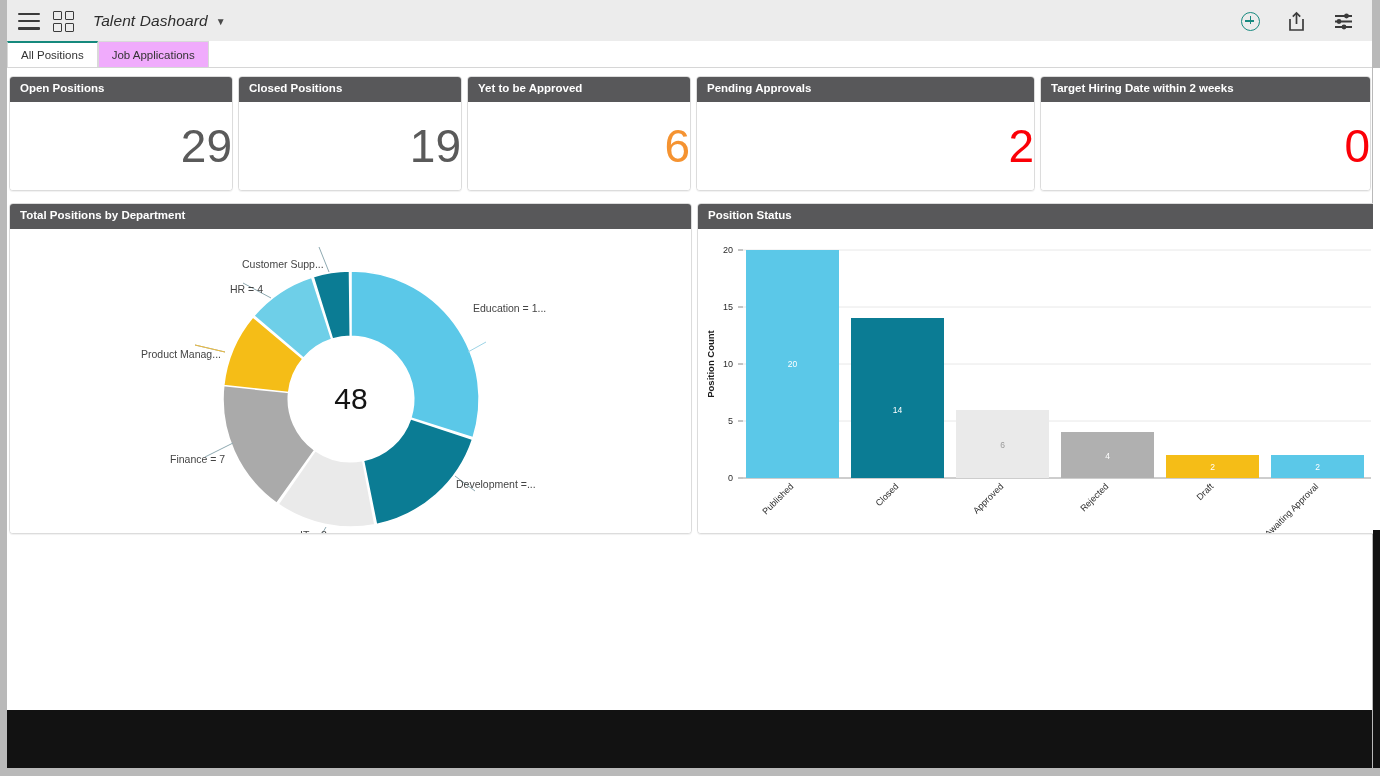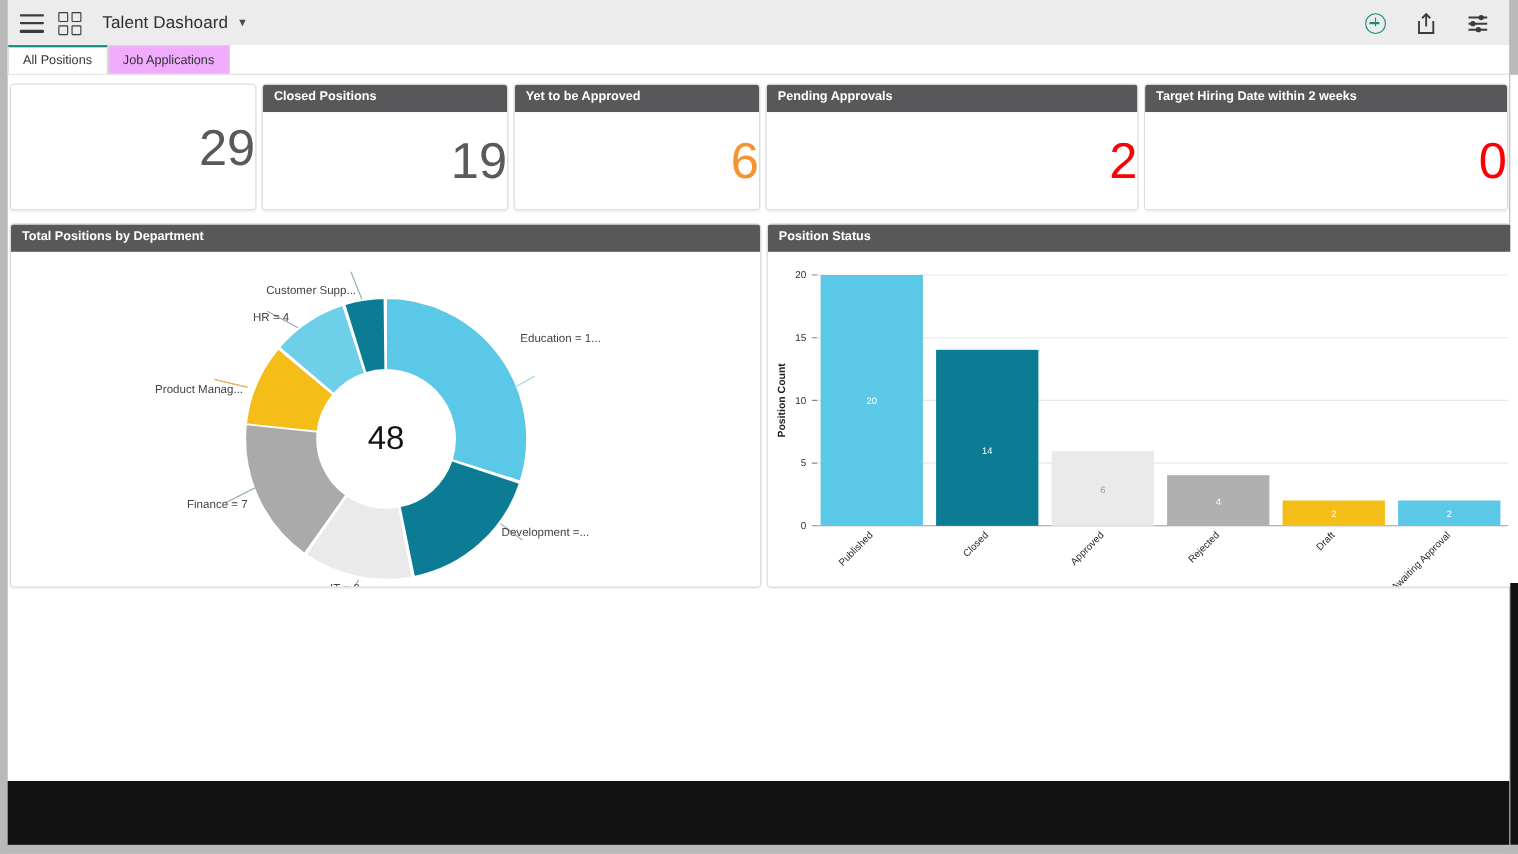--- a/index.html
+++ b/index.html
@@ -15,21 +15,21 @@
     background: #b9b9b9;
   }
   
   .frame-left { position:absolute; left:0; top:0; width:7px; height:776px; background:#b9b9b9; }
   .frame-right { position:absolute; right:0; top:0; width:8px; height:776px; background:#b9b9b9; }
 
   
   .appbar {
     position: absolute; left: 7px; top: 0; width: 1365px; height: 42px;
     background: #ececec;
-    display: flex; align-items: center;
+    display: flex; align-items: center; font-style: italic;
   }
   .appbar-left { display: flex; align-items: center; padding-left: 11px; gap: 13px; }
   .appbar-right { margin-left: auto; display: flex; align-items: center; gap: 27px; padding-right: 18px; }
 
   .hamburger { width: 22px; height: 17px; display: flex; flex-direction: column; justify-content: space-between; cursor: pointer; }
   .hamburger span { display: block; height: 2.6px; width: 100%; background: #3b3b3b; border-radius: 1px; }
 
   .grid-icon { width: 21px; height: 21px; display: grid; grid-template-columns: 1fr 1fr; grid-template-rows: 1fr 1fr; gap: 3px; cursor: pointer; }
   .grid-icon i { display:block; border: 1.8px solid #3b3b3b; border-radius: 1px; }
 
@@ -143,20 +143,21 @@
     <div class="tab inactive">
       <span>Job Applications</span>
     </div>
   </div>
 
   <div class="surface">
 
     <div class="kpi-row">
 
       <div class="kpi-card" style="width:224px;margin-left:2px;">
+        <div class="kpi-head">Open Positions</div>
         <div class="kpi-body">
             <div class="kpi-value" style="color:#5a5a5a">29</div>
           </div>
       </div>
 
       <div class="kpi-card" style="width:224px;margin-left:5px;">
         <div class="kpi-head">Closed Positions</div>
         <div class="kpi-body">
             <div class="kpi-value" style="color:#5a5a5a">19</div>
           </div>

